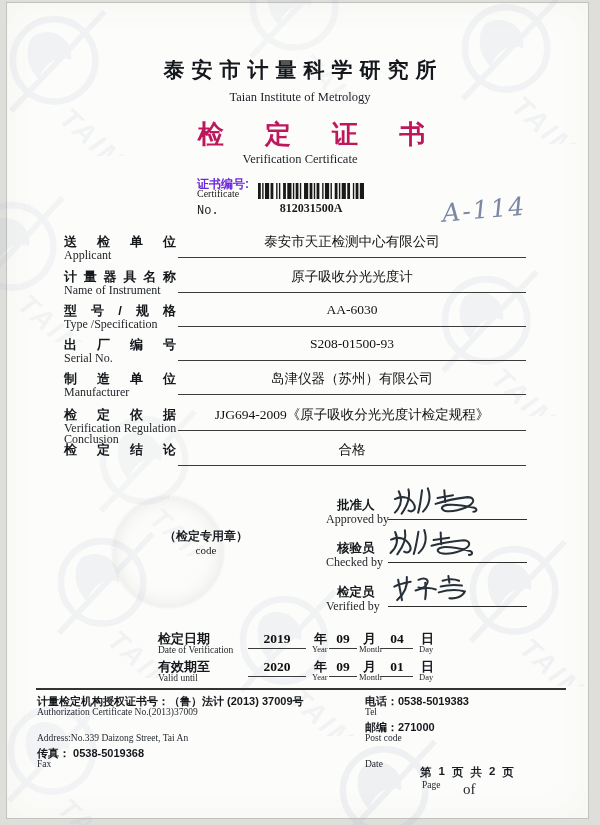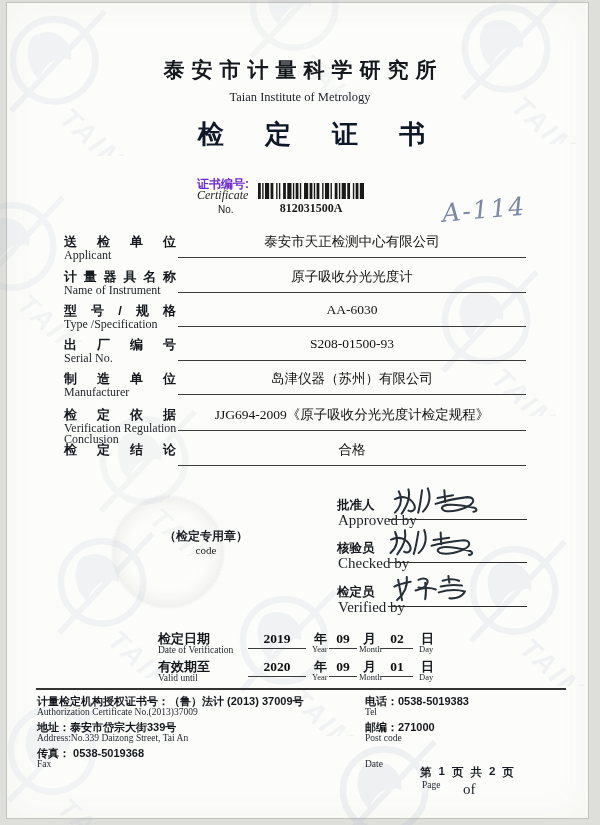--- a/index.html
+++ b/index.html
@@ -14,28 +14,28 @@
   
   .wm { position:absolute; width:150px; height:150px; color:#96a1bb; pointer-events:none; }
   .wm svg { width:100%; height:100%; }
 
   
   .inst-cn { left:0; right:0; top:56px; text-align:center; font-size:21px; font-weight:bold;
              letter-spacing:7px; padding-left:7px; color:#15181c; }
   .inst-en { left:0; right:0; top:90px; text-align:center; font-family:"Liberation Serif",serif;
              font-size:12.5px; color:#1c2026; }
   .title-cn { left:7px; right:0; top:117px; text-align:center; font-size:26px; font-weight:bold;
-              letter-spacing:17px; padding-left:33px; color:#0f172a; }
+              letter-spacing:17px; padding-left:33px; color:#be185d; }
   .title-en { left:0; right:0; top:152px; text-align:center; font-family:"Liberation Serif",serif;
               font-size:12.5px; color:#1c2026; }
 
   
   .cert-label-cn { left:197px; top:176px; font-size:12px; font-weight:bold; color:#6d28d9; }
-  .cert-label-en { left:197px; top:188px; font-family:"Liberation Serif",serif; font-size:12px; color:#222;font-style:italic; }
-  .cert-label-en2 { left:197px; top:204px; font-family:Liberation Sans, sans-serif; font-size:10px; color:#222;margin-left:21px; }
+  .cert-label-en { left:197px; top:188px; font-family:"Liberation Serif",serif; font-size:10px; color:#222; }
+  .cert-label-en2 { left:197px; top:204px; font-family:Liberation Mono, monospace; font-size:12px; color:#222; }
   .barcode { left:258px; top:183px; width:106px; height:16px; }
   .barcode svg { width:100%; height:100%; fill:#191919; }
   .cert-number { left:250px; top:201px; width:122px; text-align:center;
                  font-family:"Liberation Serif",serif; font-size:12px; font-weight:bold; color:#1a1a1a; }
   .hand-mark { left:442px; top:194px; width:110px; font-family:"DejaVu Serif",serif; font-style:italic;
                font-size:25px; color:#7d87a5; transform:rotate(-5deg); letter-spacing:2px; }
 
   
   .frow { position:absolute; left:0; top:0; width:100%; }
   .flabel-cn { position:absolute; left:64px; width:112px; font-size:13px; font-weight:bold; color:#15181c;
@@ -47,21 +47,21 @@
 
   
   .stamp-cn { left:150px; top:528px; width:112px; text-align:center; font-size:12px; font-weight:bold; color:#1a1d22; }
   .stamp-en { left:150px; top:544px; width:112px; text-align:center; font-family:"Liberation Serif",serif; font-size:11px; color:#222; }
   .stamp-circle { left:112px; top:496px; width:112px; height:112px; border-radius:50%;
                   border:2px dotted rgba(145,148,158,0.45); filter:blur(1px); opacity:0.55;
                   box-shadow: inset 0 0 18px rgba(150,150,160,0.35); }
 
   
   .sig-label-cn { position:absolute; left:337px; font-size:12.5px; font-weight:bold; color:#15181c; }
-  .sig-label-en { position:absolute; left:338px; font-family:"Liberation Serif",serif; font-size:15px; color:#1d2126; white-space:nowrap; }
+  .sig-label-en { position:absolute; left:326px; font-family:"Liberation Serif",serif; font-size:12px; color:#1d2126; white-space:nowrap; }
   .sig-line { position:absolute; left:388px; width:139px; height:0; border-bottom:1.5px solid #2e2e2e; }
   .sig { position:absolute; }
   .sig svg { stroke:#273039; stroke-width:2.1; fill:none; stroke-linecap:round; }
 
   
   .dlabel-cn { position:absolute; left:158px; font-size:13px; font-weight:bold; color:#15181c; }
   .dlabel-en { position:absolute; left:158px; font-family:"Liberation Serif",serif; font-size:9.5px; color:#1d2126; white-space:nowrap; }
   .dval { position:absolute; height:18px; text-align:center; font-family:"Liberation Serif",serif;
           font-size:13.5px; font-weight:bold; color:#111; border-bottom:1.5px solid #3c3c3c; }
   .dunit-cn { position:absolute; font-size:13px; font-weight:bold; color:#15181c; }
@@ -125,20 +125,21 @@
   <div class="wm" style="left:326px;top:736px;opacity:.12"><svg>
         <use href="#wm-logo"></use>
       </svg></div>
   <div class="wm" style="left:-6px;top:696px;opacity:.09"><svg>
         <use href="#wm-logo"></use>
       </svg></div>
 
   <div class="abs inst-en">Taian Institute of Metrology</div>
   <div class="abs inst-cn">泰安市计量科学研究所</div>
   <div class="abs title-cn">检 定 证 书</div>
+  <div class="abs title-en">Verification Certificate</div>
 
   <div class="abs cert-label-cn">证书编号:</div>
   <div class="abs cert-label-en">Certificate</div>
   <div class="abs cert-label-en2">No.</div>
   <div class="abs barcode"><svg preserveAspectRatio="none" viewBox="0 0 76 20">
         <rect x="0" y="0" width="2" height="20"></rect>
         <rect x="3" y="0" width="1" height="20"></rect>
         <rect x="5" y="0" width="3" height="20"></rect>
         <rect x="9" y="0" width="2" height="20"></rect>
         <rect x="13" y="0" width="1" height="20"></rect>
@@ -257,41 +258,40 @@
   </div>
 
   <div class="dlabel-cn" style="top:630px">检定日期</div>
   <div class="dlabel-en" style="top:645px">Date of Verification</div>
   <div class="dval" style="left:248px;top:631px;width:58px">2019</div>
   <div class="dunit-cn" style="left:314px;top:630px">年</div>
   <div class="dunit-en" style="left:312px;top:644px">Year</div>
   <div class="dval" style="left:329px;top:631px;width:28px">09</div>
   <div class="dunit-cn" style="left:363px;top:630px">月</div>
   <div class="dunit-en" style="left:359px;top:644px">Month</div>
-  <div class="dval" style="left:381px;top:631px;width:32px">02</div>
+  <div class="dval" style="left:381px;top:631px;width:32px">04</div>
   <div class="dunit-cn" style="left:421px;top:630px">日</div>
   <div class="dunit-en" style="left:419px;top:644px">Day</div>
 
   <div class="dlabel-cn" style="top:658px">有效期至</div>
   <div class="dlabel-en" style="top:673px">Valid until</div>
   <div class="dval" style="left:248px;top:659px;width:58px">2020</div>
   <div class="dunit-cn" style="left:314px;top:658px">年</div>
   <div class="dunit-en" style="left:312px;top:672px">Year</div>
   <div class="dval" style="left:329px;top:659px;width:28px">09</div>
   <div class="dunit-cn" style="left:363px;top:658px">月</div>
   <div class="dunit-en" style="left:359px;top:672px">Month</div>
   <div class="dval" style="left:381px;top:659px;width:32px">01</div>
   <div class="dunit-cn" style="left:421px;top:658px">日</div>
   <div class="dunit-en" style="left:419px;top:672px">Day</div>
 
   <div class="abs divider"></div>
 
   <div class="ft-cn" style="left:37px;top:694px">计量检定机构授权证书号：（鲁）法计 (2013) 37009号</div>
   <div class="ft-en" style="left:37px;top:707px">Authorization Certificate No.(2013)37009</div>
-  <div class="ft-cn" style="left:37px;top:720px">地址：泰安市岱宗大街339号</div>
   <div class="ft-en" style="left:37px;top:733px">Address:No.339 Daizong Street, Tai An</div>
   <div class="ft-cn" style="left:37px;top:746px">传真： 0538-5019368</div>
   <div class="ft-en" style="left:37px;top:759px">Fax</div>
 
   <div class="ft-cn" style="left:365px;top:694px">电话：0538-5019383</div>
   <div class="ft-en" style="left:365px;top:707px">Tel</div>
   <div class="ft-cn" style="left:365px;top:720px">邮编：271000</div>
   <div class="ft-en" style="left:365px;top:733px">Post code</div>
   <div class="ft-en" style="left:365px;top:759px">Date</div>
 

